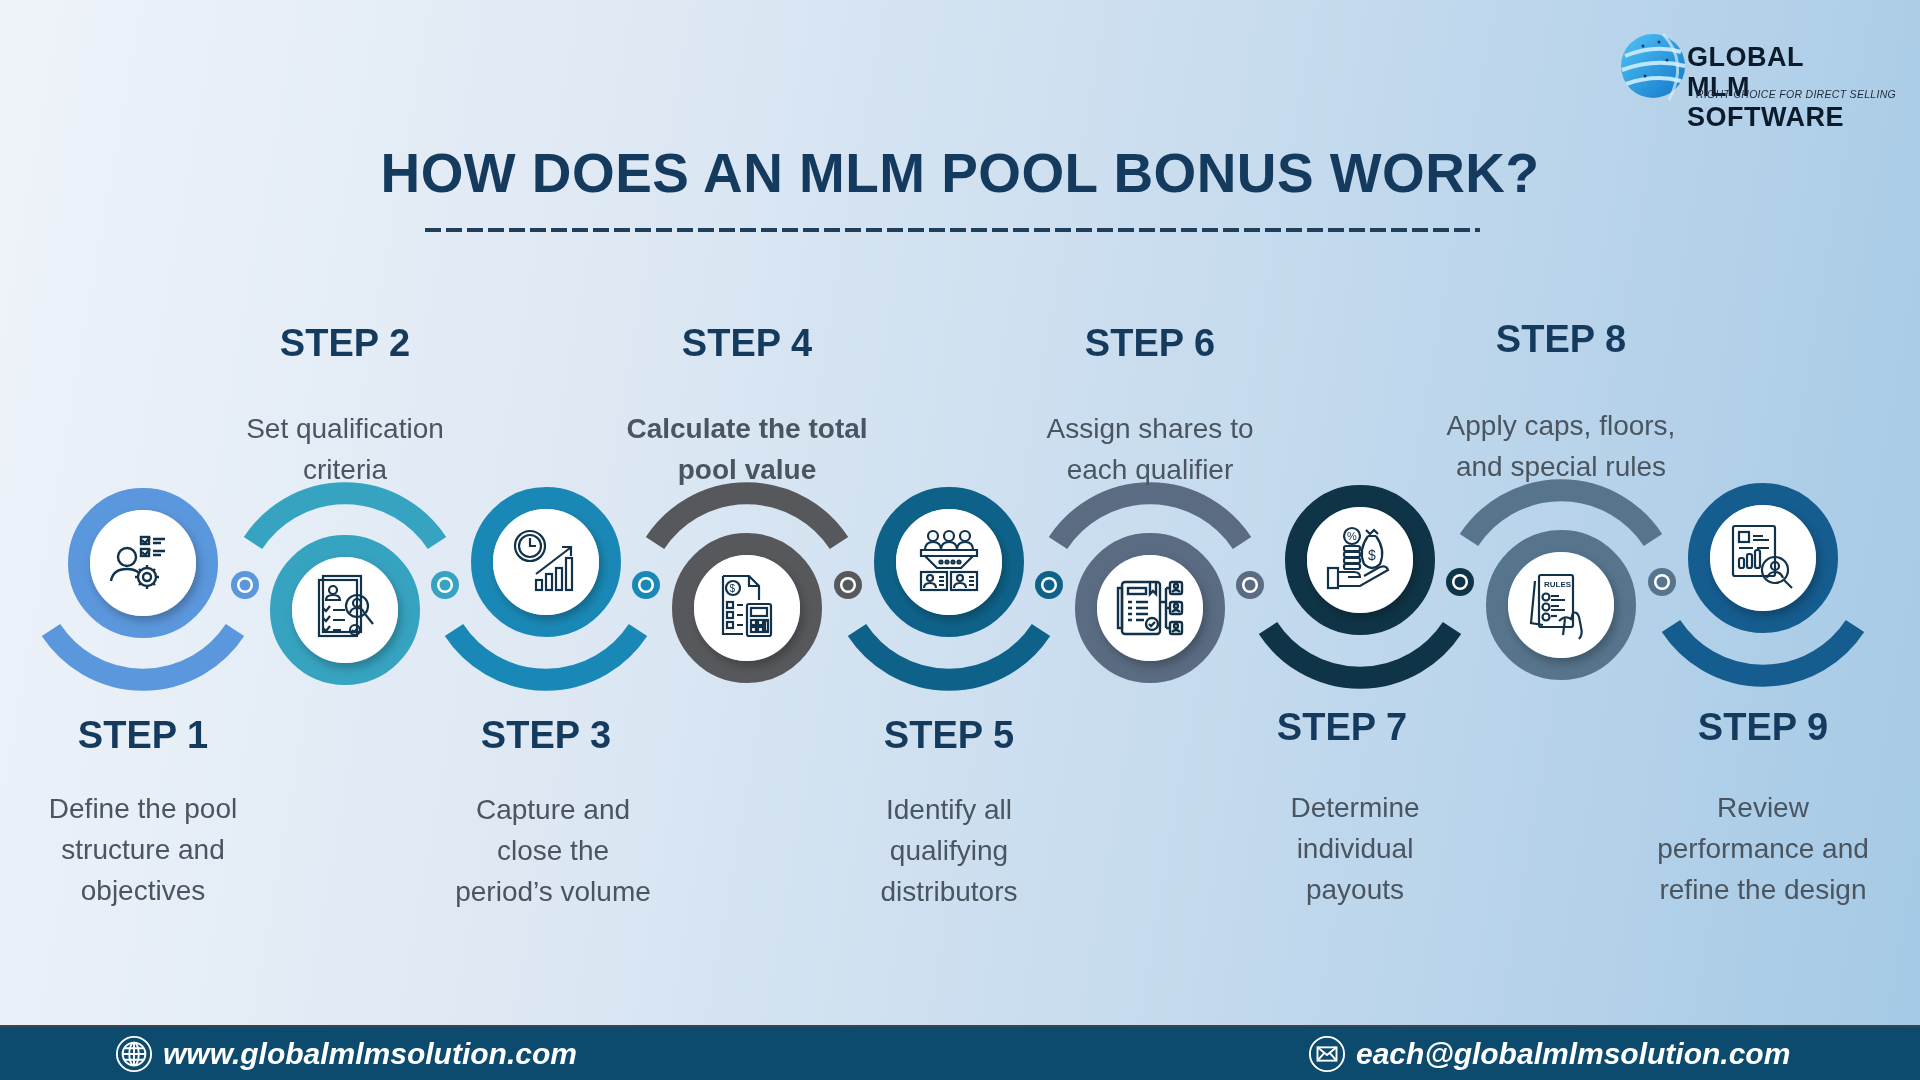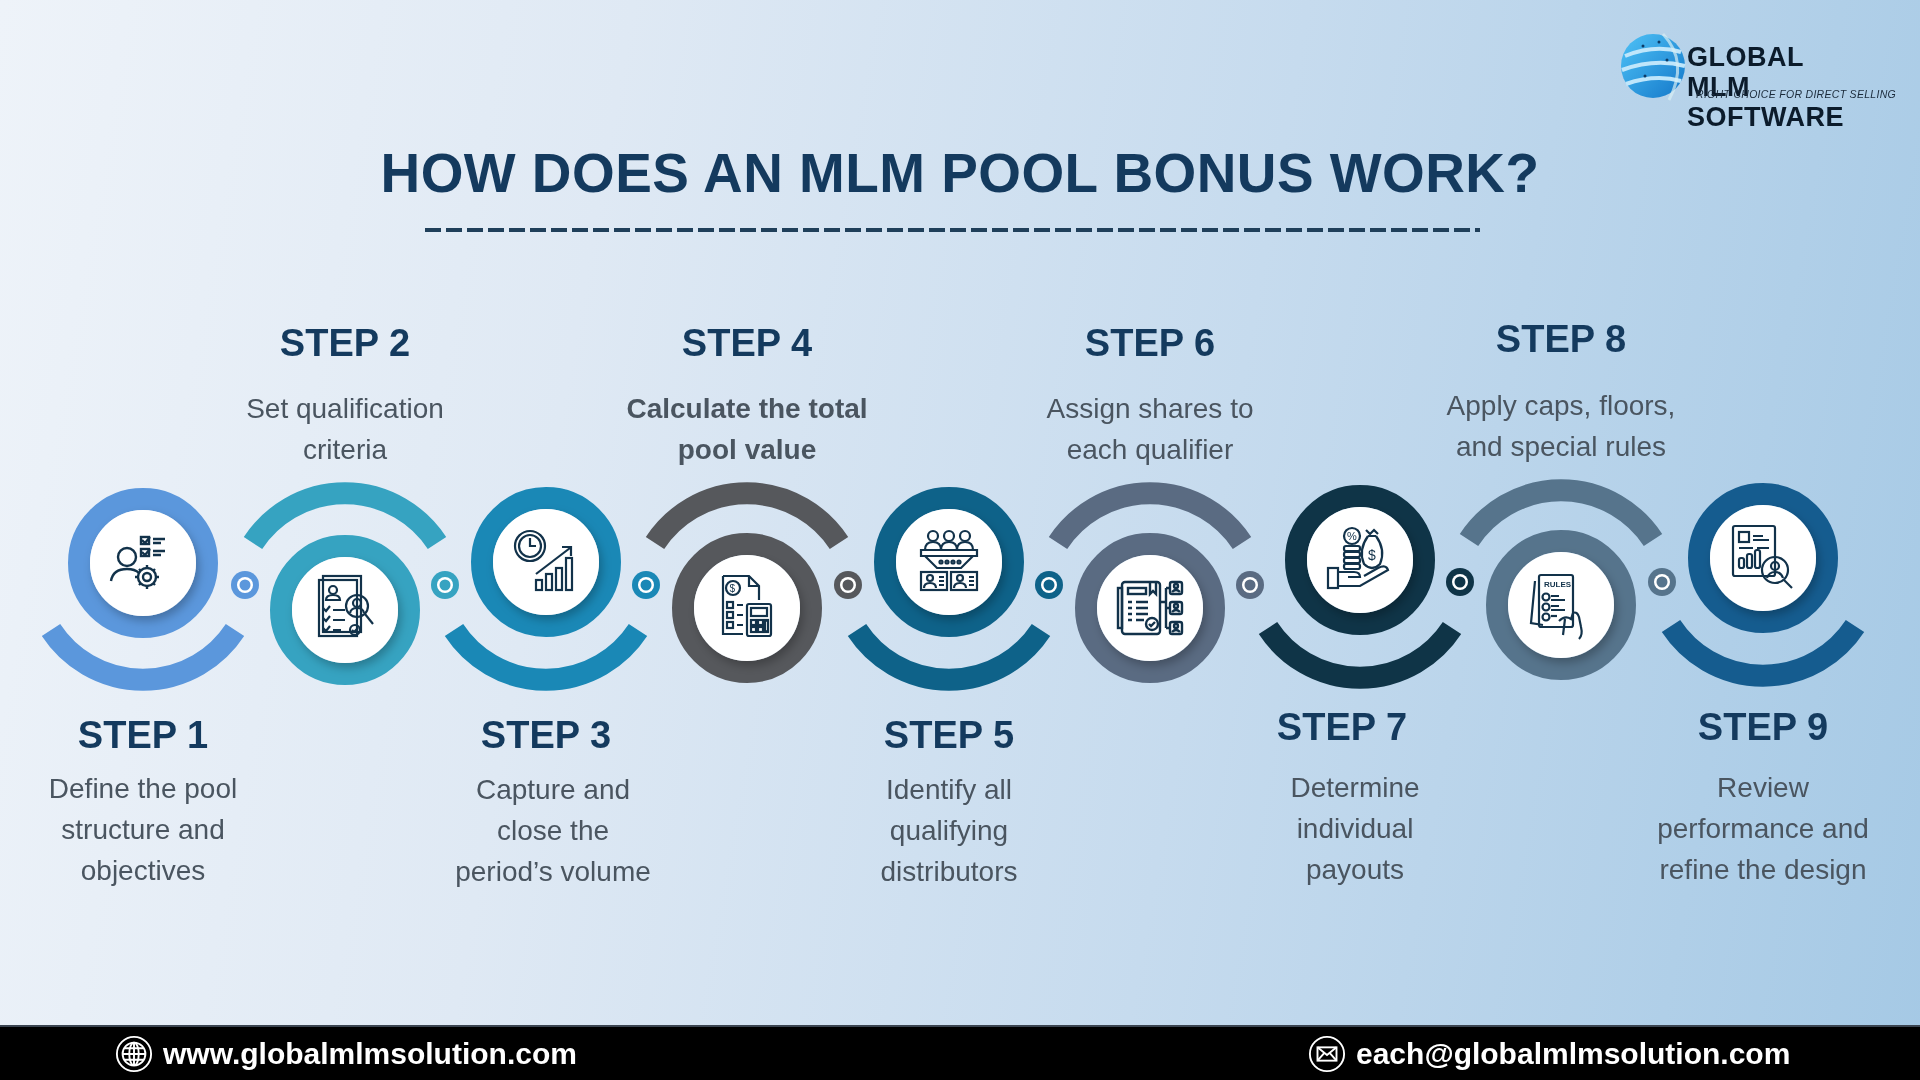--- a/index.html
+++ b/index.html
@@ -23,29 +23,29 @@
     position:absolute; left:425px; top:228px; width:1055px; height:4px;
     background: repeating-linear-gradient(90deg, #1f3f5a 0 16px, transparent 16px 21px);
   }
 
   .step-head {
     position:absolute; width:300px; text-align:center;
     font-weight:bold; font-size:38px; color:#143a5e;
   }
   .step-desc {
     position:absolute; width:300px; text-align:center;
-    font-size:28px; line-height:41px; color:#4a5560;
+    font-size:28px; line-height:41px; color:#4a5560;margin-top:20px;
   }
 
   .diagram { position:absolute; left:0; top:0; width:1920px; height:1080px; pointer-events:none; }
   .icon-svg { position:absolute; width:110px; height:110px; }
 
   .footer {
     position:absolute; left:0; top:1025px; width:1920px; height:55px;
-    background:#000000; border-top:2px solid #3a4450;
+    background:#0c4a6e; border-top:2px solid #3a4450;font-style:italic;
   }
   .footer-item { position:absolute; top:8px; display:flex; align-items:center; color:#ffffff; font-weight:bold; font-size:30px; }
   .footer-icon { width:38px; height:38px; margin-right:10px; }
 </style>
 </head>
 <body>
 
 <div class="logo">
   <svg class="logo-globe" viewBox="0 0 80 80">
     <defs>

